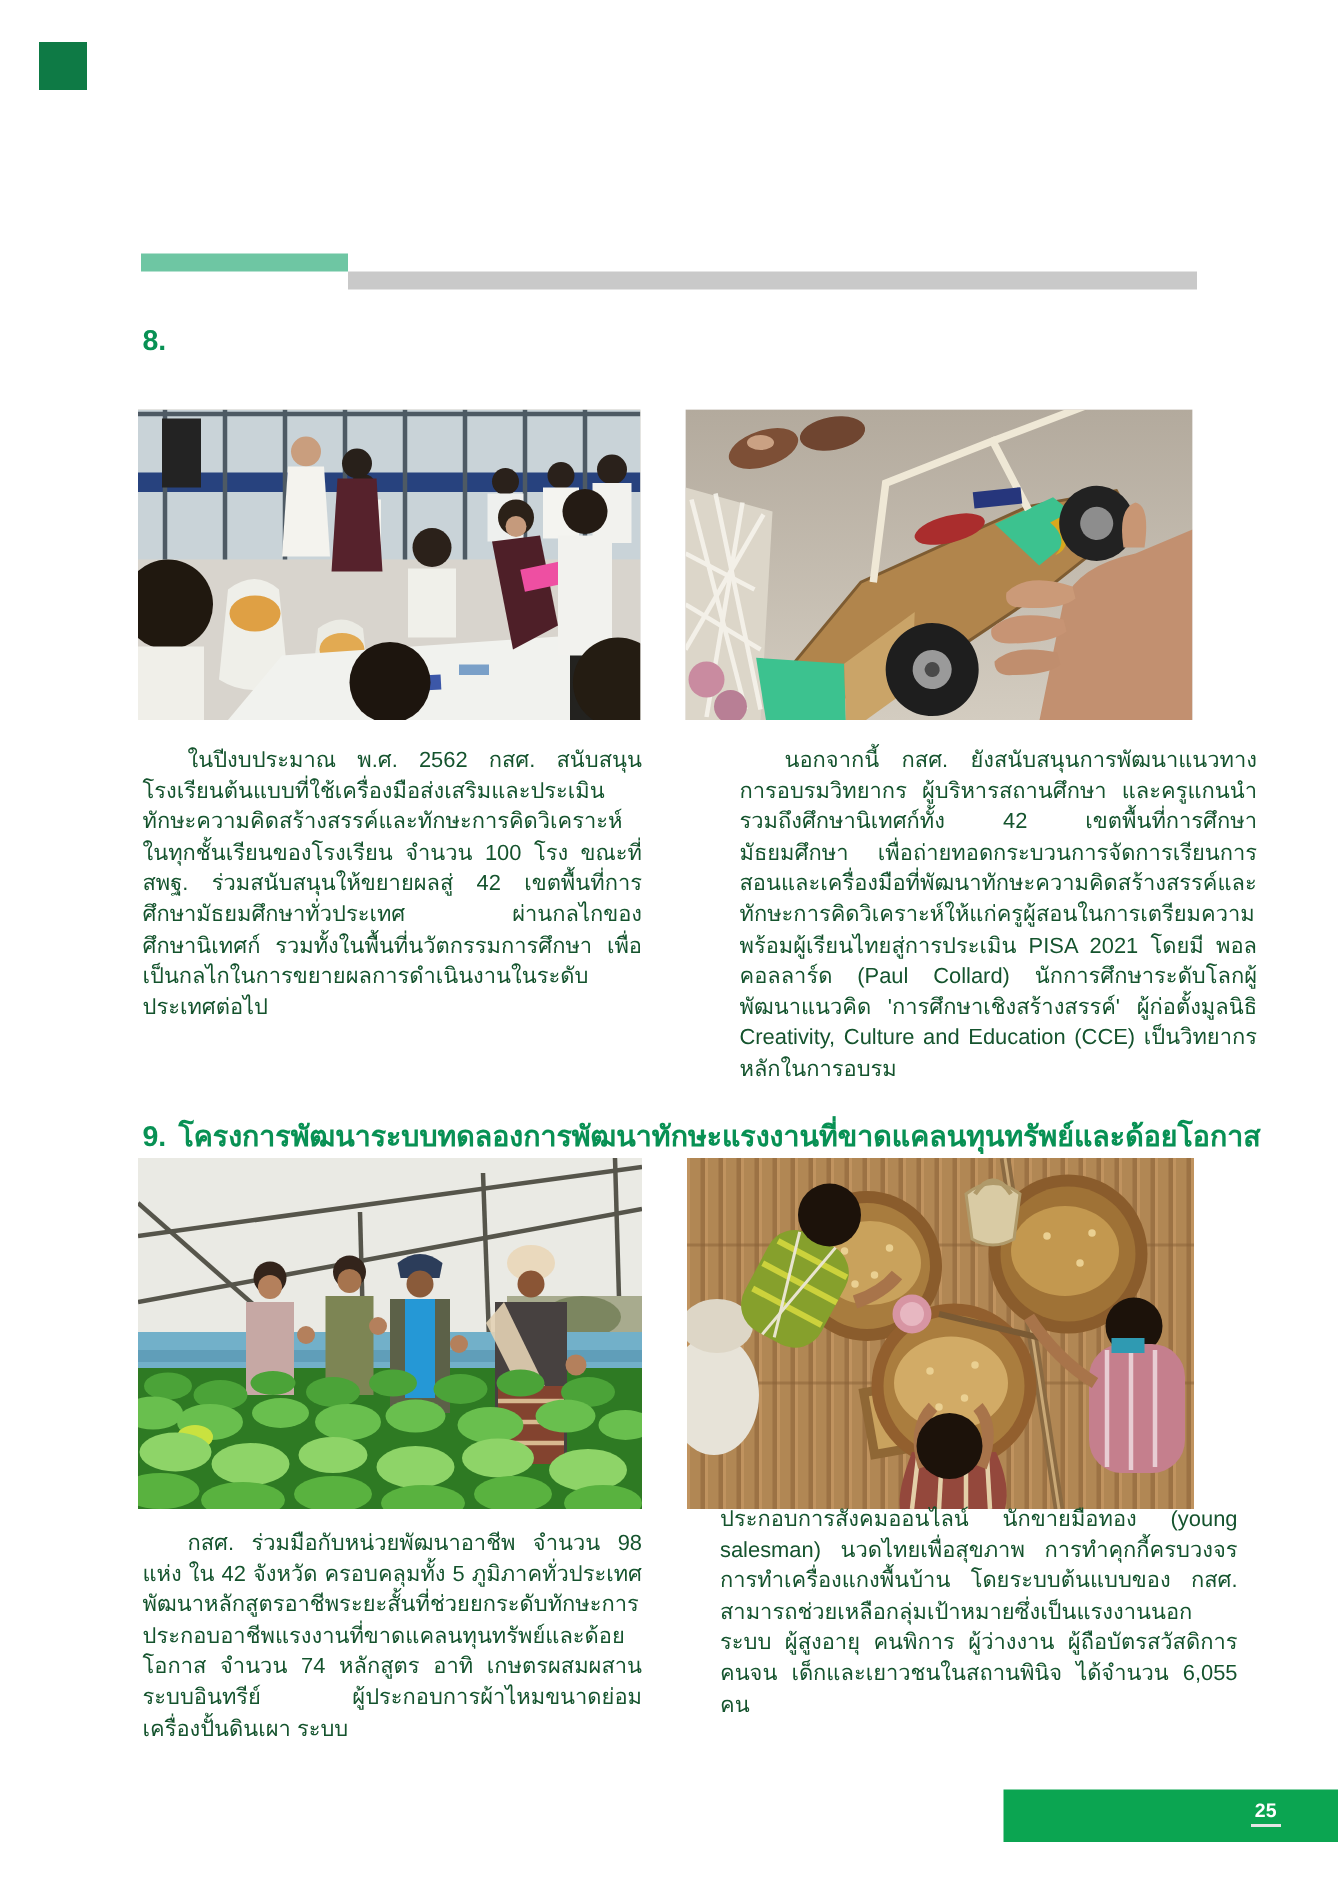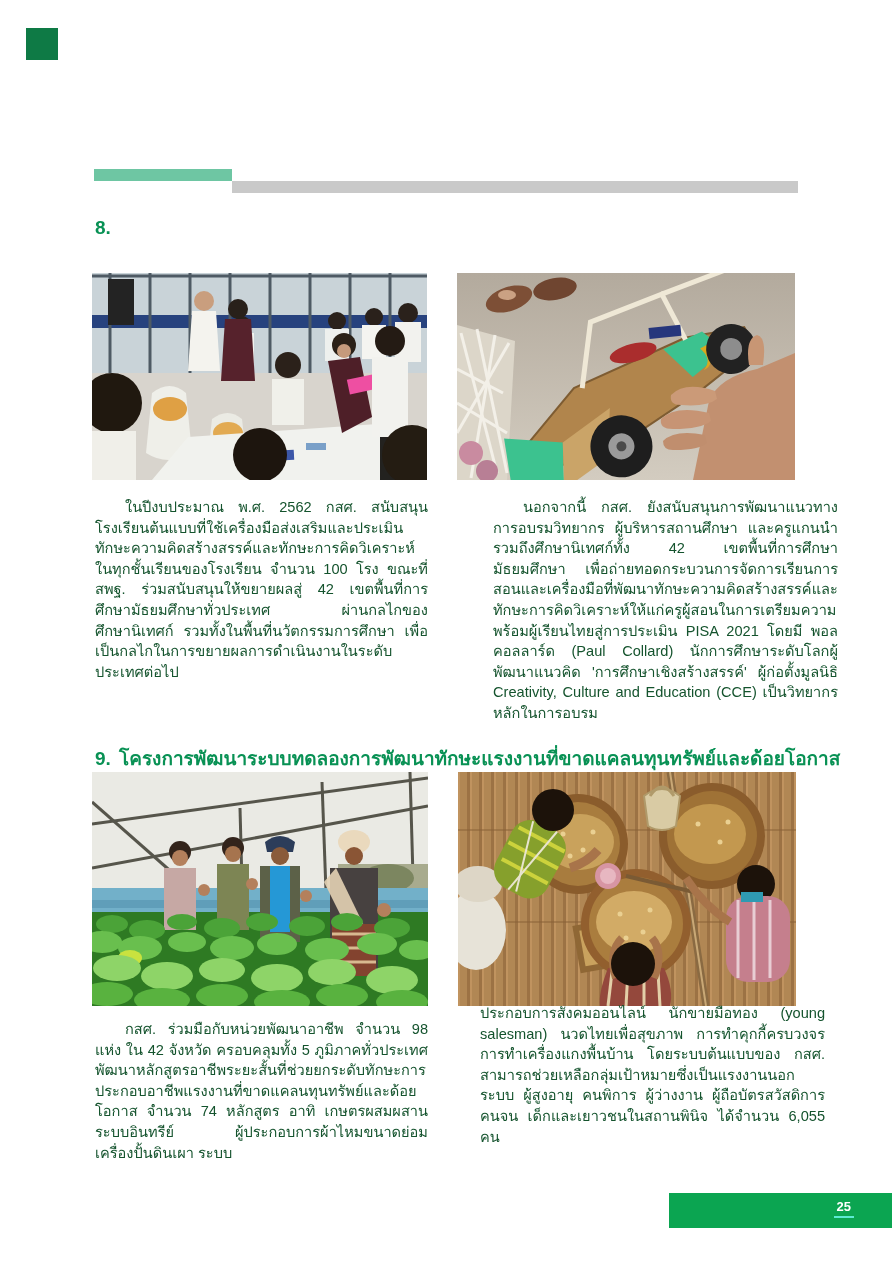--- a/index.html
+++ b/index.html
@@ -21,21 +21,21 @@
   #photo4{left:458px;top:772px;width:338px;height:234px;}
   .col{position:absolute;font-size:14.6px;line-height:20.6px;color:#14532d;
        text-align:justify;margin:0;}
   .col.indent{text-indent:30px;}
   #c1a{left:95px;top:497px;width:333px;}
   #c1b{left:455px;top:497px;width:345px;margin-left:38px;}
   #c2a{left:95px;top:1019px;width:333px;}
   #c2b{left:455px;top:1003px;width:345px;margin-left:25px;}
   .footer-bar{position:absolute;left:669px;top:1193px;width:223px;height:35px;background:#0ba551;}
   .page-number{position:absolute;right:38px;top:6px;color:#ffffff;font-size:13px;font-weight:bold;
-               padding:0 3px 2px 3px;border-bottom:2px solid #5eead4;}
+               padding:0 3px 2px 3px;border-bottom:2px solid #e5e5e5;}
 </style>
 </head>
 <body>
 
 <div class="page">
 
   <div class="corner-mark"></div>
   <div class="bar-teal"></div>
   <div class="bar-gray"></div>
 

